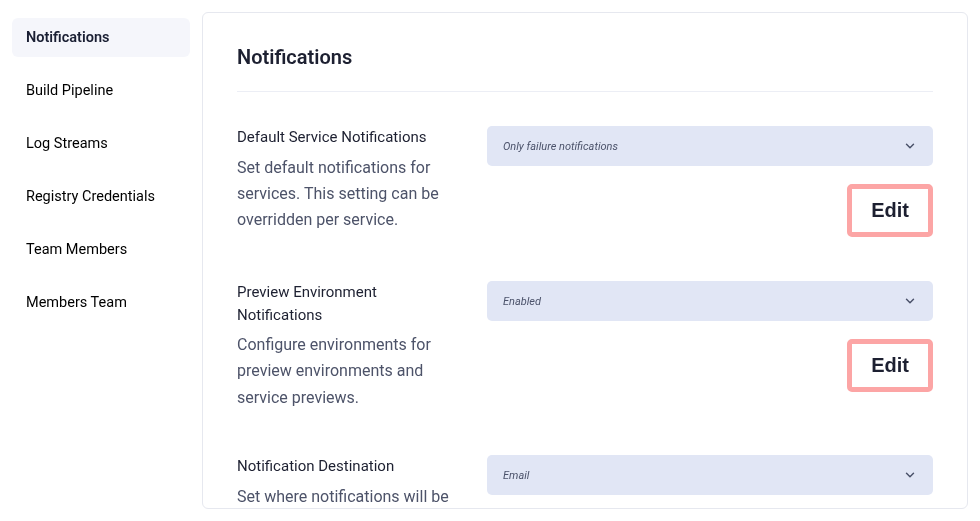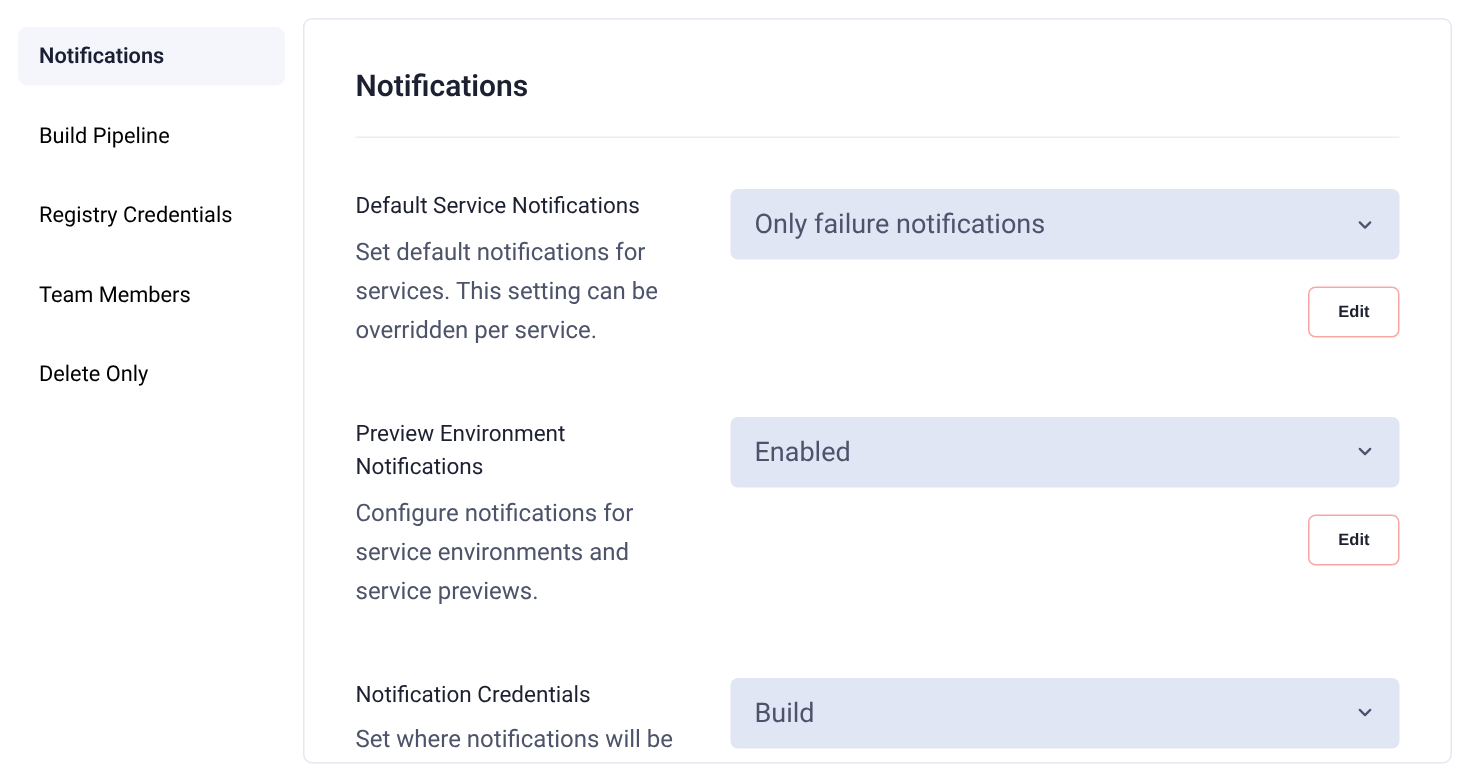--- a/index.html
+++ b/index.html
@@ -78,64 +78,68 @@
       display: flex;
       flex-direction: column;
       align-items: flex-end;
       gap: 18px;
     }
     .select-box {
       width: 100%;
       background: #e1e6f5;
       border-radius: 5px;
       padding: 13px 16px;
-      font-size: 18px;
+      font-size: 11px;
       color: #4c536b;
       display: flex;
       justify-content: space-between;
       align-items: center;
       cursor: pointer;
+      font-style: italic;
     }
     .chevron-down {
       width: 14px;
       height: 14px;
       flex-shrink: 0;
     }
     .chevron-down svg {
       display: block;
     }
     .edit-btn {
       background: #ffffff;
-      border: 1px solid #fca5a5;
+      border: 5px solid #fca5a5;
       border-radius: 5px;
       padding: 10px 19px;
-      font-size: 11px;
+      font-size: 20px;
       font-weight: 600;
       color: #1d2031;
       cursor: pointer;
     }
   </style>
 </head>
 <body>
 
 <nav class="sidebar">
   <div class="sidebar-item active">
     <span>Notifications</span>
   </div>
   <div class="sidebar-item">
     <span>Build Pipeline</span>
   </div>
   <div class="sidebar-item">
+    <span>Log Streams</span>
+  </div>
+  <div class="sidebar-item">
     <span>Registry Credentials</span>
   </div>
   <div class="sidebar-item">
     <span>Team Members</span>
   </div>
   <div class="sidebar-item">
-    <span>Delete Only</span>
+    <span>Members Team</span>
   </div>
 </nav>
 
 <main class="main-panel">
   <h1 class="page-title">Notifications</h1>
 
   <div class="setting-row">
     <div class="setting-left">
       <div class="setting-label">Default Service Notifications</div>
       <div class="setting-desc">Set default notifications for services. This setting can be overridden per service.</div>
@@ -149,43 +153,43 @@
             </svg>
         </span>
       </div>
       <button class="edit-btn">Edit</button>
     </div>
   </div>
 
   <div class="setting-row">
     <div class="setting-left">
       <div class="setting-label">Preview Environment Notifications</div>
-      <div class="setting-desc">Configure notifications for service environments and service previews.</div>
+      <div class="setting-desc">Configure environments for preview environments and service previews.</div>
     </div>
     <div class="setting-right">
       <div class="select-box">
         <span>Enabled</span>
         <span class="chevron-down">
           <svg viewBox="0 0 24 24" width="14" height="14" fill="none" stroke="#4c536b" stroke-width="2.5" stroke-linecap="round" stroke-linejoin="round">
               <polyline points="6 9 12 15 18 9"></polyline>
             </svg>
         </span>
       </div>
       <button class="edit-btn">Edit</button>
     </div>
   </div>
 
   <div class="setting-row">
     <div class="setting-left">
-      <div class="setting-label">Notification Credentials</div>
+      <div class="setting-label">Notification Destination</div>
       <div class="setting-desc">Set where notifications will be overridden.</div>
     </div>
     <div class="setting-right">
       <div class="select-box">
-        <span>Build</span>
+        <span>Email</span>
         <span class="chevron-down">
           <svg viewBox="0 0 24 24" width="14" height="14" fill="none" stroke="#4c536b" stroke-width="2.5" stroke-linecap="round" stroke-linejoin="round">
               <polyline points="6 9 12 15 18 9"></polyline>
             </svg>
         </span>
       </div>
       <button class="edit-btn">Edit</button>
     </div>
   </div>
 

